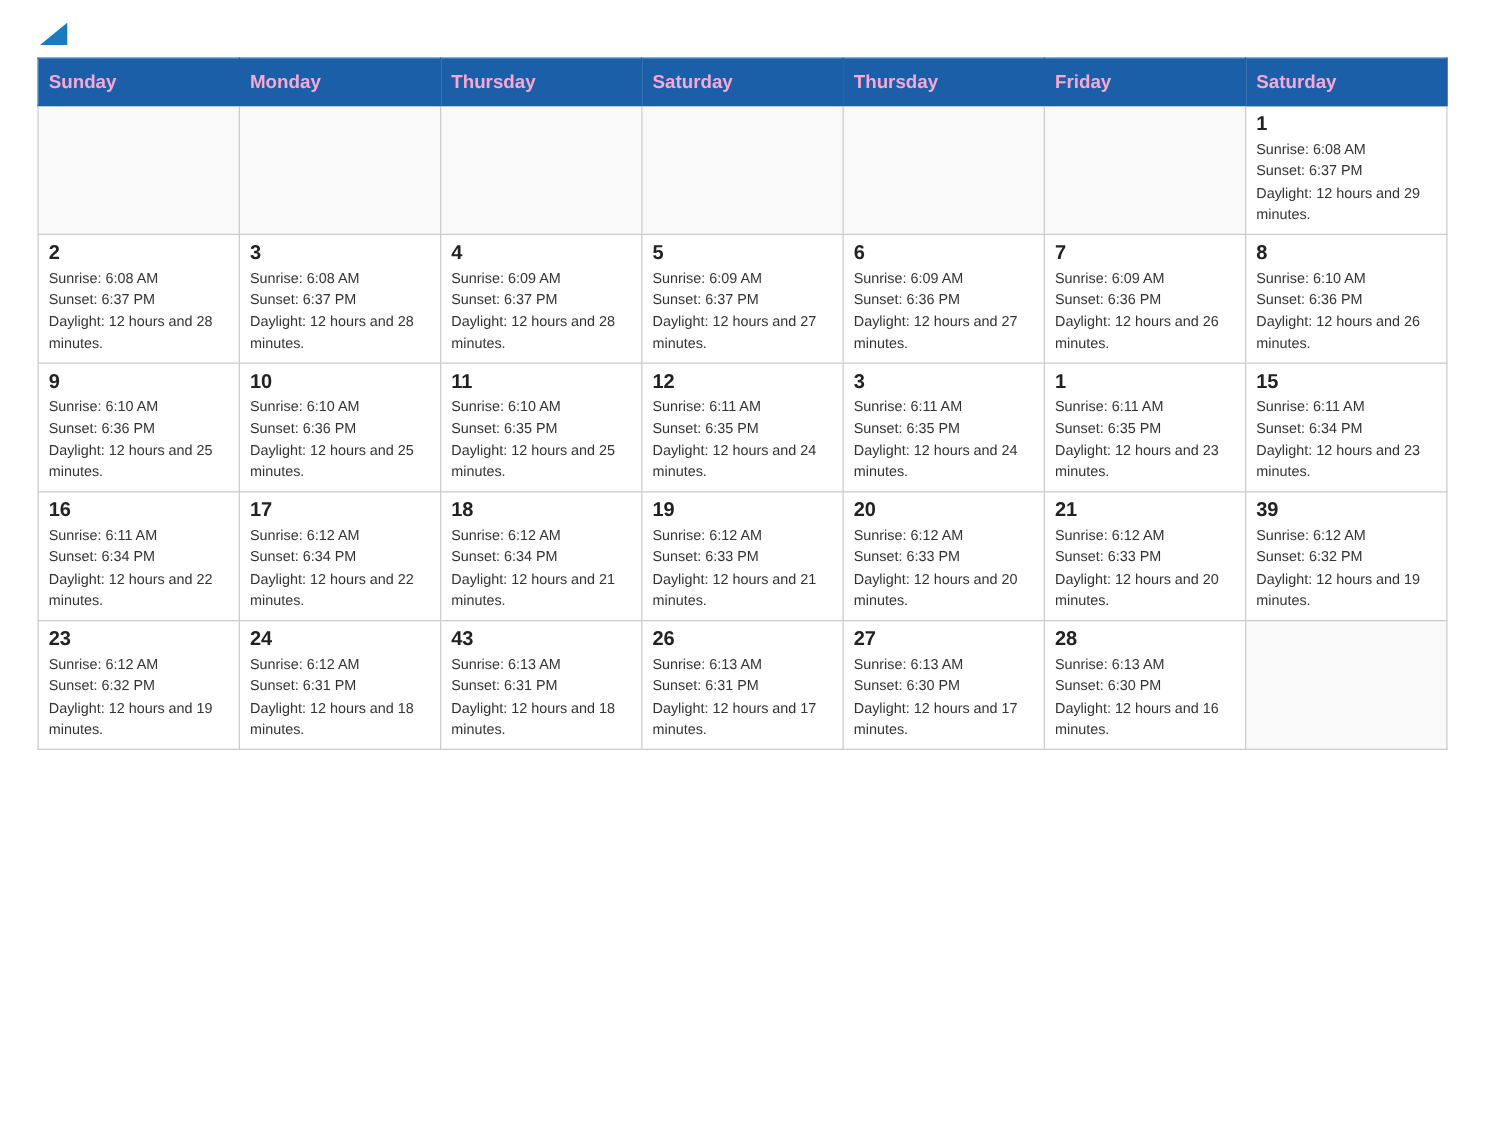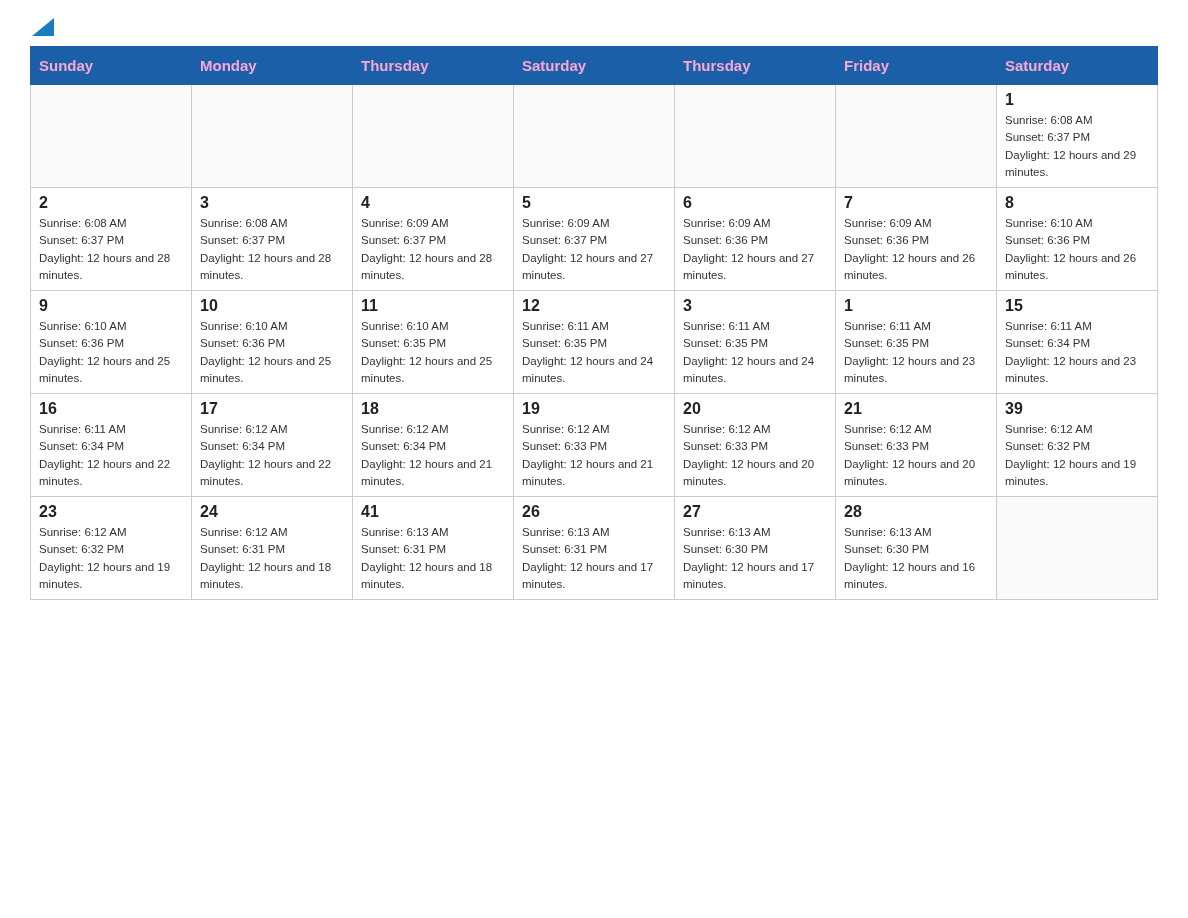--- a/index.html
+++ b/index.html
@@ -227,21 +227,21 @@
       <tr class="row-divider">
         <td>
           <span class="day-number">23</span>
           <div class="day-info">Sunrise: 6:12 AM<br>Sunset: 6:32 PM<br>Daylight: 12 hours and 19 minutes.</div>
         </td>
         <td>
           <span class="day-number">24</span>
           <div class="day-info">Sunrise: 6:12 AM<br>Sunset: 6:31 PM<br>Daylight: 12 hours and 18 minutes.</div>
         </td>
         <td>
-          <span class="day-number">41</span>
+          <span class="day-number">43</span>
           <div class="day-info">Sunrise: 6:13 AM<br>Sunset: 6:31 PM<br>Daylight: 12 hours and 18 minutes.</div>
         </td>
         <td>
           <span class="day-number">26</span>
           <div class="day-info">Sunrise: 6:13 AM<br>Sunset: 6:31 PM<br>Daylight: 12 hours and 17 minutes.</div>
         </td>
         <td>
           <span class="day-number">27</span>
           <div class="day-info">Sunrise: 6:13 AM<br>Sunset: 6:30 PM<br>Daylight: 12 hours and 17 minutes.</div>
         </td>

